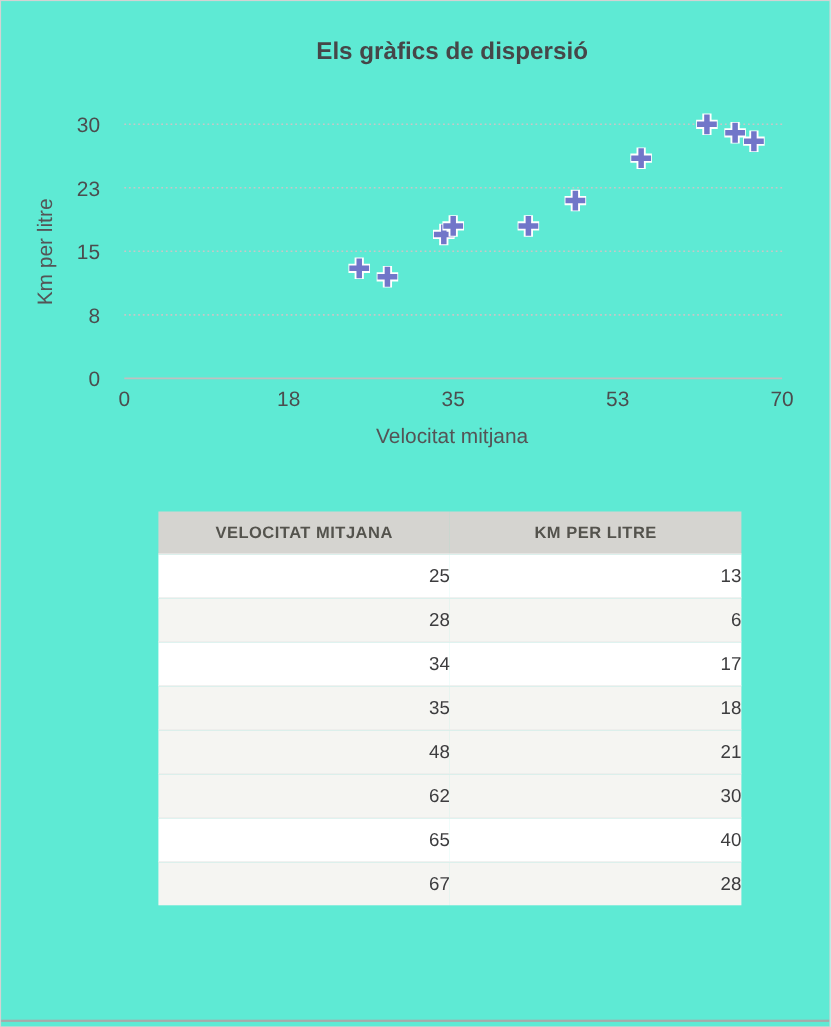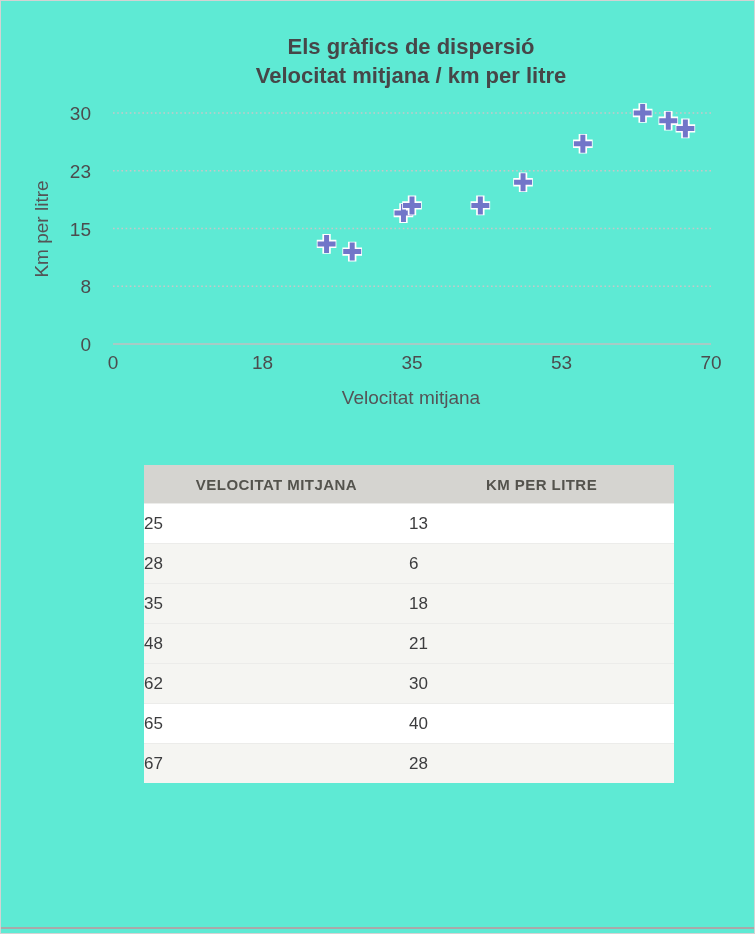--- a/index.html
+++ b/index.html
@@ -79,36 +79,35 @@
     background: #d5d4d0;
     color: #54534d;
     font-size: 15px;
     font-weight: 700;
     letter-spacing: 0.03em;
     text-align: center;
     padding: 0;
   }
   .data-table td {
     height: 39px;
-    text-align: left;
+    text-align: right;
     font-size: 17px;
     color: #3c3c3e;
     padding: 0;
   }
   .data-table tbody tr { border-top: 1px solid #ececea; background: #ffffff; }
   .data-table tbody tr.alt { background: #f5f5f2; }
 </style>
 </head>
 <body>
 
 <div class="page">
 
   <div class="chart-title">
     <div>Els gràfics de dispersió</div>
-    <div>Velocitat mitjana / km per litre</div>
   </div>
 
   <div class="y-axis-title">Km per litre</div>
 
   <svg class="plot-svg" viewBox="0 0 755 285" xmlns="http://www.w3.org/2000/svg">
       <line x1="112" y1="248" x2="710" y2="248" stroke="#c0c0c0" stroke-width="1.5"></line>
       <text x="90" y="255" text-anchor="end">0</text>
       <line x1="112" y1="190.25" x2="710" y2="190.25" stroke="#c7c7c7" stroke-width="1.4" stroke-dasharray="1.6 2.6"></line>
       <text x="90" y="197.25" text-anchor="end">8</text>
       <line x1="112" y1="132.5" x2="710" y2="132.5" stroke="#c7c7c7" stroke-width="1.4" stroke-dasharray="1.6 2.6"></line>
@@ -155,20 +154,24 @@
     </thead>
     <tbody>
         <tr>
           <td>25</td>
           <td>13</td>
         </tr>
         <tr class="alt">
           <td>28</td>
           <td>6</td>
         </tr>
+        <tr>
+          <td>34</td>
+          <td>17</td>
+        </tr>
         <tr class="alt">
           <td>35</td>
           <td>18</td>
         </tr>
         <tr class="alt">
           <td>48</td>
           <td>21</td>
         </tr>
         <tr class="alt">
           <td>62</td>

